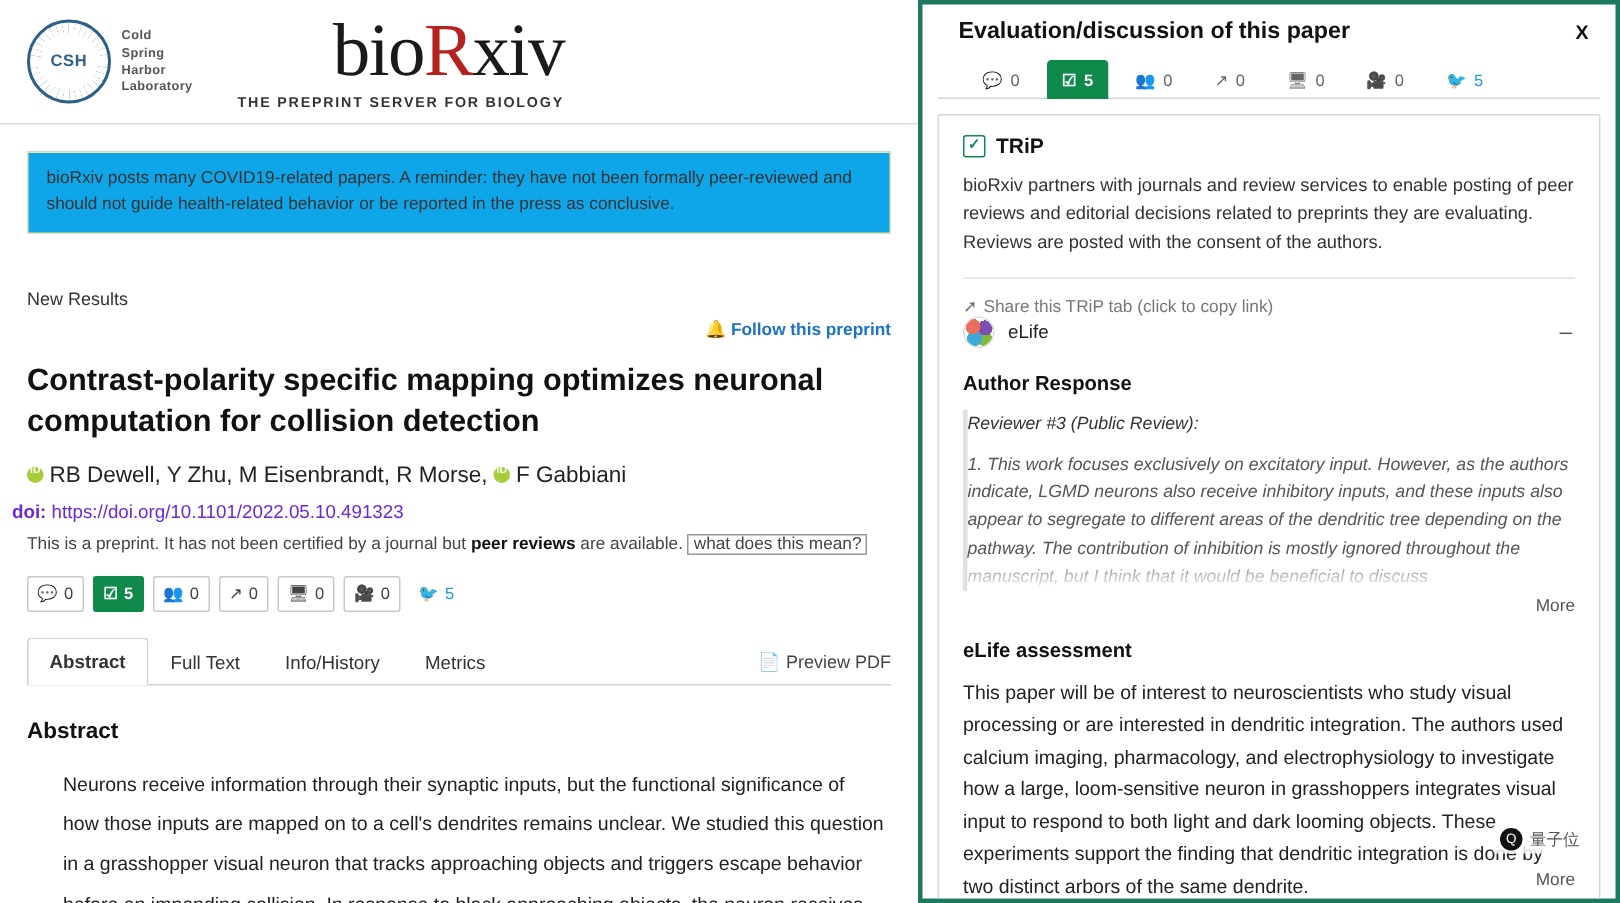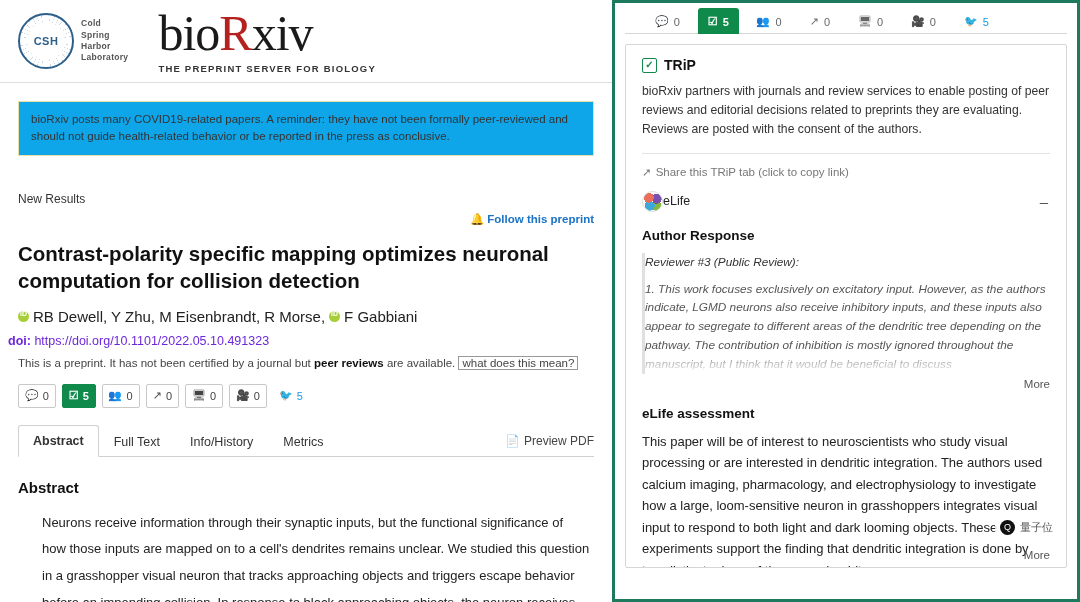--- a/index.html
+++ b/index.html
@@ -65,21 +65,21 @@
     font-size: 8.5px;
     line-height: 1.35;
     color: #555;
     font-weight: bold;
     letter-spacing: .3px;
   }
   .biorxiv-wrap {
     margin-left: 30px;
     display: flex;
     flex-direction: column;
-    align-items: flex-start;
+    align-items: flex-end;
   }
   .biorxiv-title {
     font-family: "Liberation Serif", serif;
     font-size: 50px;
     line-height: 1;
     letter-spacing: -1px;
     font-weight: normal;
     color: #1a1a1a;
   }
   .biorxiv-title .r { color: #b5211e; }
@@ -334,22 +334,21 @@
   }
   .share-line {
     margin-top: 11px;
     font-size: 11.5px;
     color: #777;
   }
   .share-line .arrow { color: #777; margin-right: 4px; }
   .elife-row {
     display: flex;
     align-items: center;
-    gap: 0;
-    margin-top: 12px;
+    gap: 9px;
     font-size: 12.5px;
     color: #222;
   }
   .elife-logo {
     width: 19px; height: 19px;
     border-radius: 50%;
     background:
       radial-gradient(circle at 30% 30%, #e86d5a 0 5px, transparent 5px),
       radial-gradient(circle at 72% 35%, #7a4fb0 0 5px, transparent 5px),
       radial-gradient(circle at 35% 72%, #3fa8d8 0 5px, transparent 5px),
@@ -528,20 +527,24 @@
       <div class="tab">Metrics</div>
       <div class="preview-pdf">📄 <span>Preview PDF</span></div>
     </div>
 
     <div class="abstract-h">Abstract</div>
     <div class="abstract-body">Neurons receive information through their synaptic inputs, but the functional significance of how those inputs are mapped on to a cell's dendrites remains unclear. We studied this question in a grasshopper visual neuron that tracks approaching objects and triggers escape behavior before an impending collision. In response to black approaching objects, the neuron receives OFF excitatory inputs that form a retinotopic map of the visual field onto compartmentalized,</div>
   </div>
 
   <div class="trip-panel">
 
+    <div class="trip-header">
+      <div class="trip-header-title">Evaluation/discussion of this paper</div>
+      <div class="trip-close">X</div>
+    </div>
 
     <div class="trip-tabs">
       <div class="trip-tab">
           <span>💬</span>
           <span>0</span>
         </div>
       <div class="trip-tab active">
           <span>☑</span>
           <span>5</span>
         </div>

